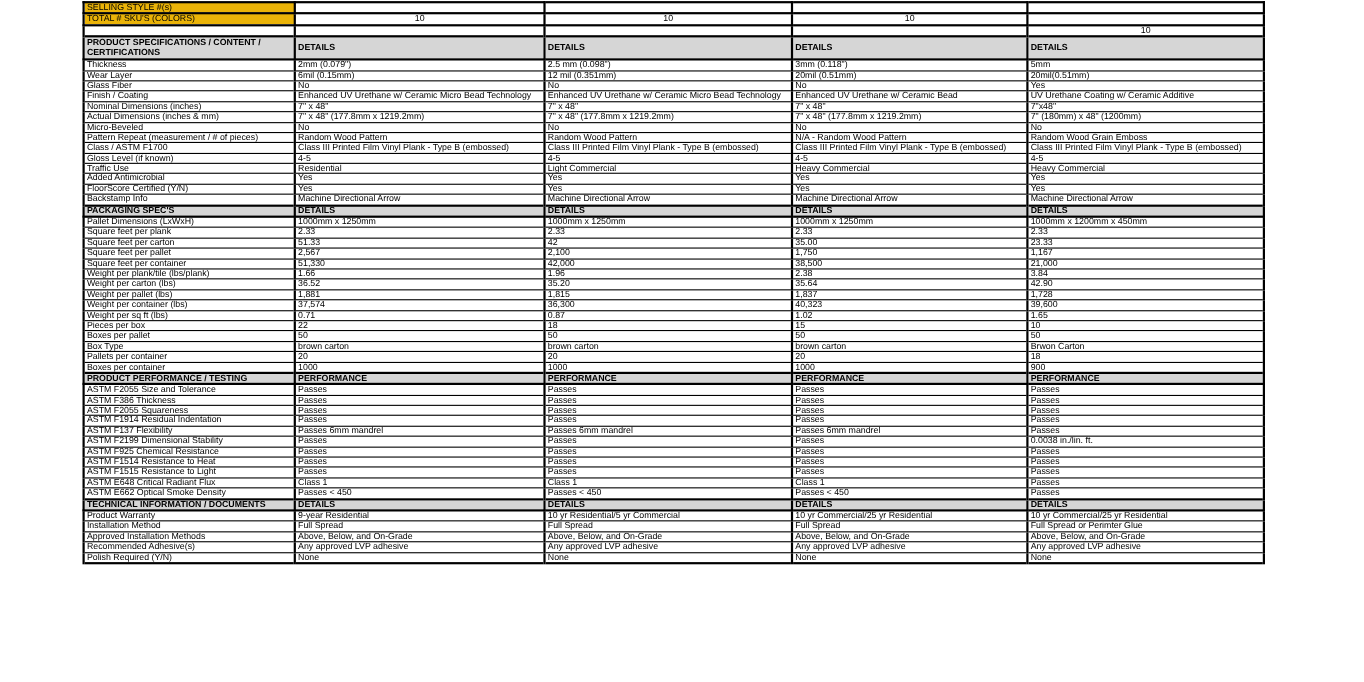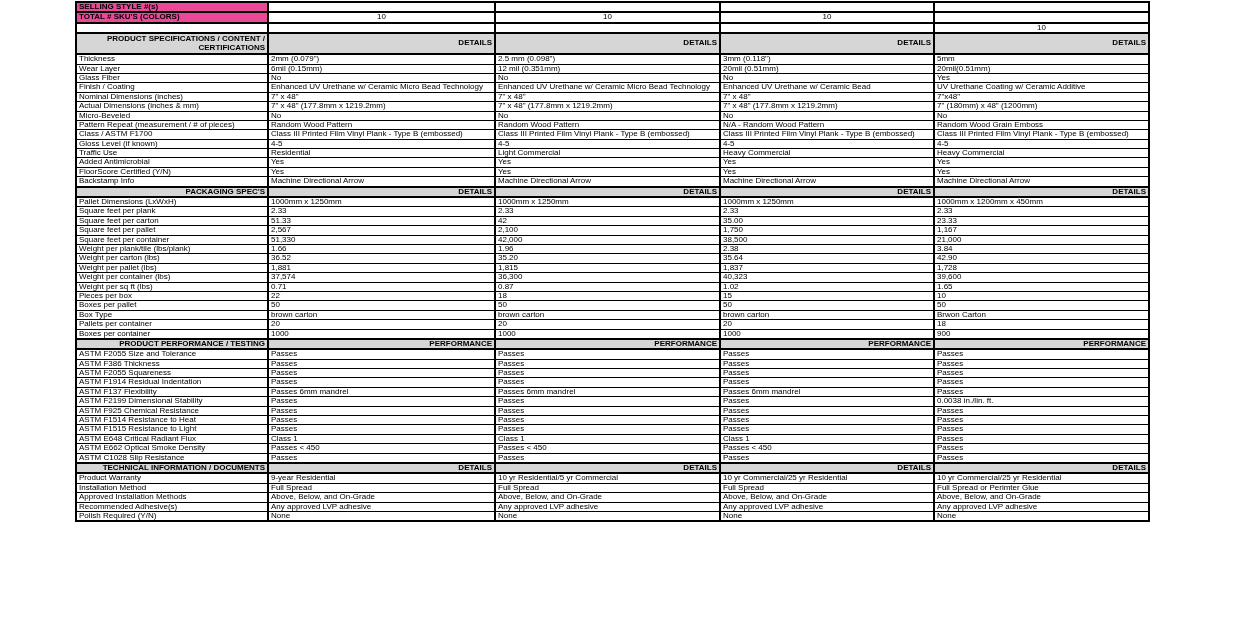--- a/index.html
+++ b/index.html
@@ -12,27 +12,27 @@
     border-left-width:2px;
     border-right-width:2px;
     font-size:8px;
     line-height:1.05;
     padding:0 2px;
     overflow:hidden;
     white-space:nowrap;
     vertical-align:middle;
     height:9.4px;
   }
-  .gray { background:#ec4899; font-weight:bold; }
+  .gray { background:#eab308; font-weight:normal; }
   .center { text-align:center; }
   .wrap { white-space:normal; }
   tr.top-first td { height:7px; border-top-width:2px; border-bottom-width:2px; }
   tr.top-second td { height:9px; border-top-width:2px; border-bottom-width:2px; }
   tr.top-third td { height:9px; }
-  tr.section-row td { height:8px; border-top-width:2px; border-bottom-width:2px; background:#d6d6d6; font-weight:bold;text-align:right; }
+  tr.section-row td { height:8px; border-top-width:2px; border-bottom-width:2px; background:#d6d6d6; font-weight:bold; }
   tr.section-row.tall td { height:21px; }
   table { border:2px solid #000; }
 </style>
 </head>
 <body>
 
 <div class="sheet">
   <table>
     <colgroup>
       <col style="width:192px">
@@ -357,27 +357,20 @@
           <td>Class 1</td>
           <td>Passes</td>
         </tr>
         <tr>
           <td>ASTM E662 Optical Smoke Density</td>
           <td>Passes &lt; 450</td>
           <td>Passes &lt; 450</td>
           <td>Passes &lt; 450</td>
           <td>Passes</td>
         </tr>
-        <tr>
-          <td>ASTM C1028 Slip Resistance</td>
-          <td>Passes</td>
-          <td>Passes</td>
-          <td>Passes</td>
-          <td>Passes</td>
-        </tr>
         <tr class="section-row">
           <td class="gray wrap">TECHNICAL INFORMATION / DOCUMENTS</td>
           <td class="gray">DETAILS</td>
           <td class="gray">DETAILS</td>
           <td class="gray">DETAILS</td>
           <td class="gray">DETAILS</td>
         </tr>
         <tr>
           <td>Product Warranty</td>
           <td>9-year Residential</td>

